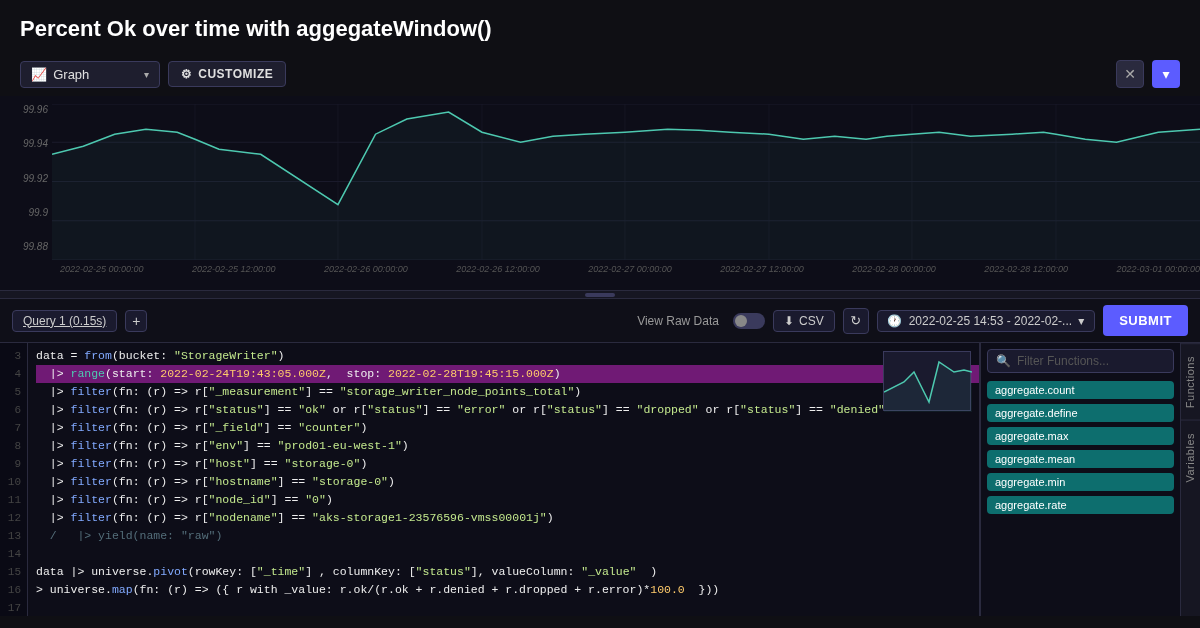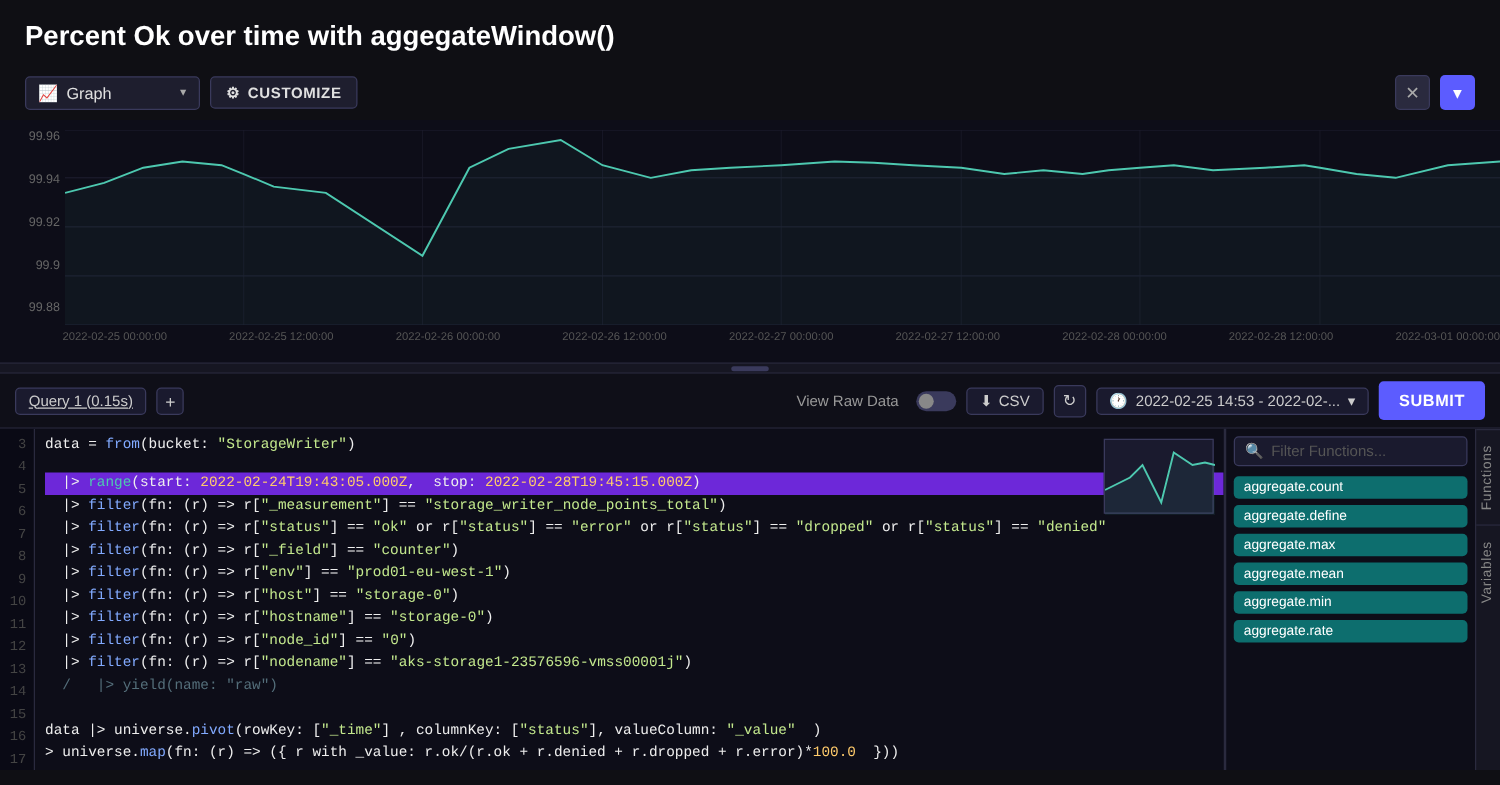--- a/index.html
+++ b/index.html
@@ -88,39 +88,40 @@
       font-size: 14px;
     }
 
     
     .chart-area {
       background: #0d0d18;
       margin: 0 0 0 0;
       height: 195px;
       position: relative;
       border-bottom: 1px solid #2a2a3e;
+      font-style: italic;
     }
     .chart-y-axis {
       position: absolute;
       left: 0;
       top: 0;
       bottom: 30px;
       width: 52px;
       display: flex;
       flex-direction: column;
       justify-content: space-between;
       padding: 8px 4px;
       font-size: 10px;
       color: #666;
       text-align: right;
     }
     .chart-x-axis {
       position: absolute;
       bottom: 0;
-      left: 50px;
+      left: 60px;
       right: 0;
       height: 30px;
       display: flex;
       align-items: flex-start;
       padding-top: 4px;
       justify-content: space-between;
       font-size: 9px;
       color: #555;
     }
     svg.chart-svg {
@@ -306,22 +307,21 @@
       padding: 4px 0 4px 8px;
       overflow: auto;
     }
     .code-line {
       height: 18px;
       line-height: 18px;
       white-space: pre;
       font-size: 11.5px;
     }
     .code-line.active-line {
-      background: #6d28d9;
-      margin-top: 13px;
+      background: #701a75;
     }
     .kw-blue { color: #4ec9b0; }
     .kw-yellow { color: #ffcb6b; }
     .kw-string { color: #c3e88d; }
     .kw-fn { color: #82aaff; }
     .kw-comment { color: #546e7a; }
     .kw-orange { color: #f78c6c; }
     .kw-teal { color: #4ec9b0; }
     .kw-white { color: #eee; }
 

